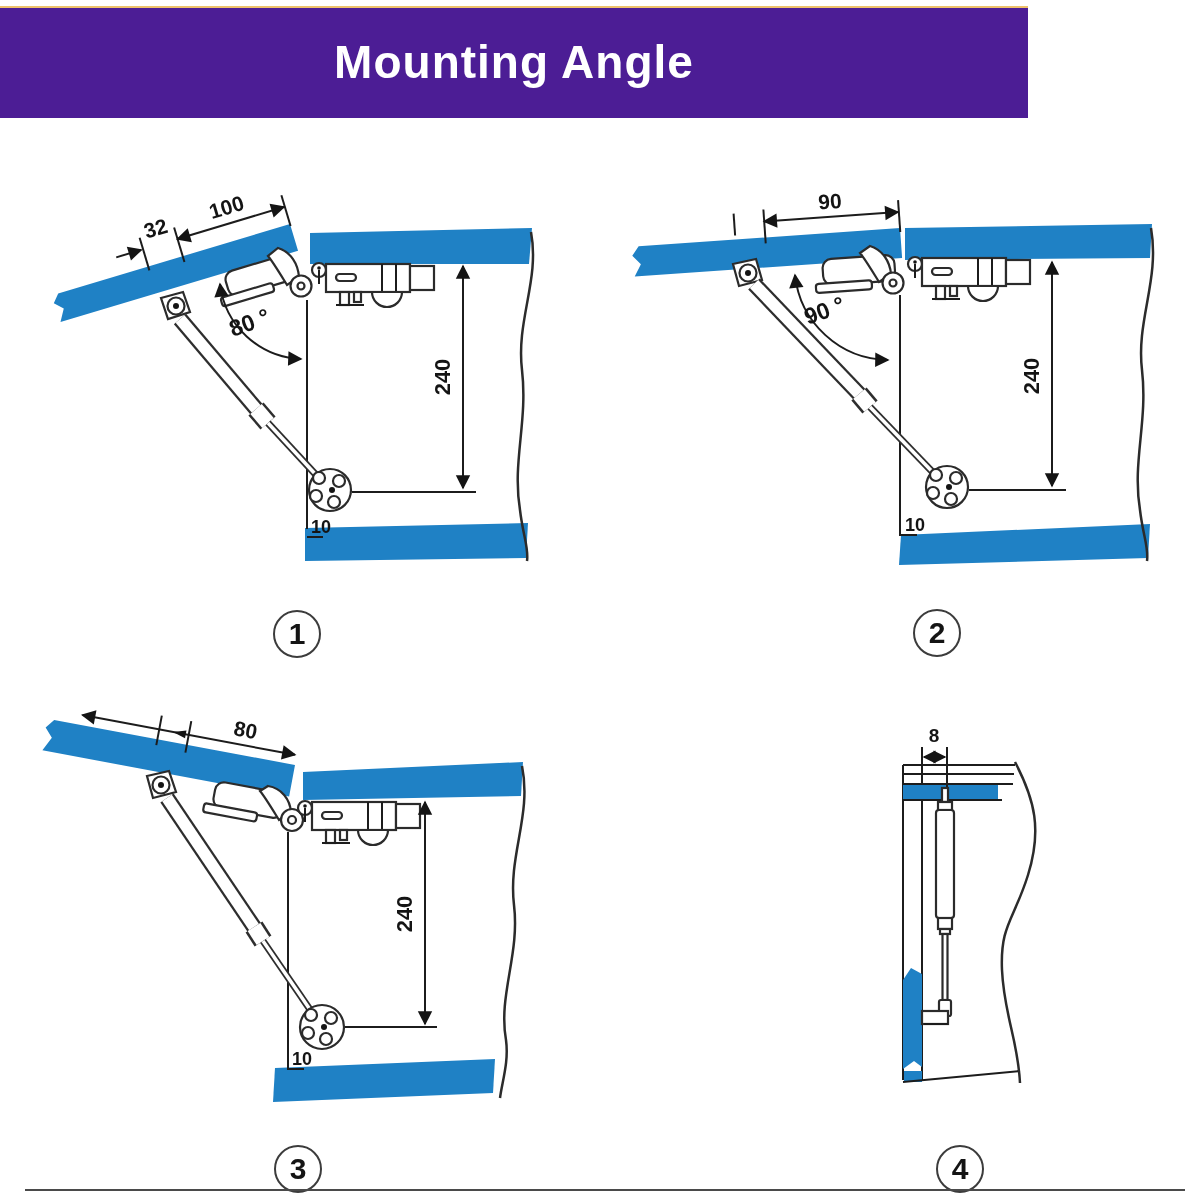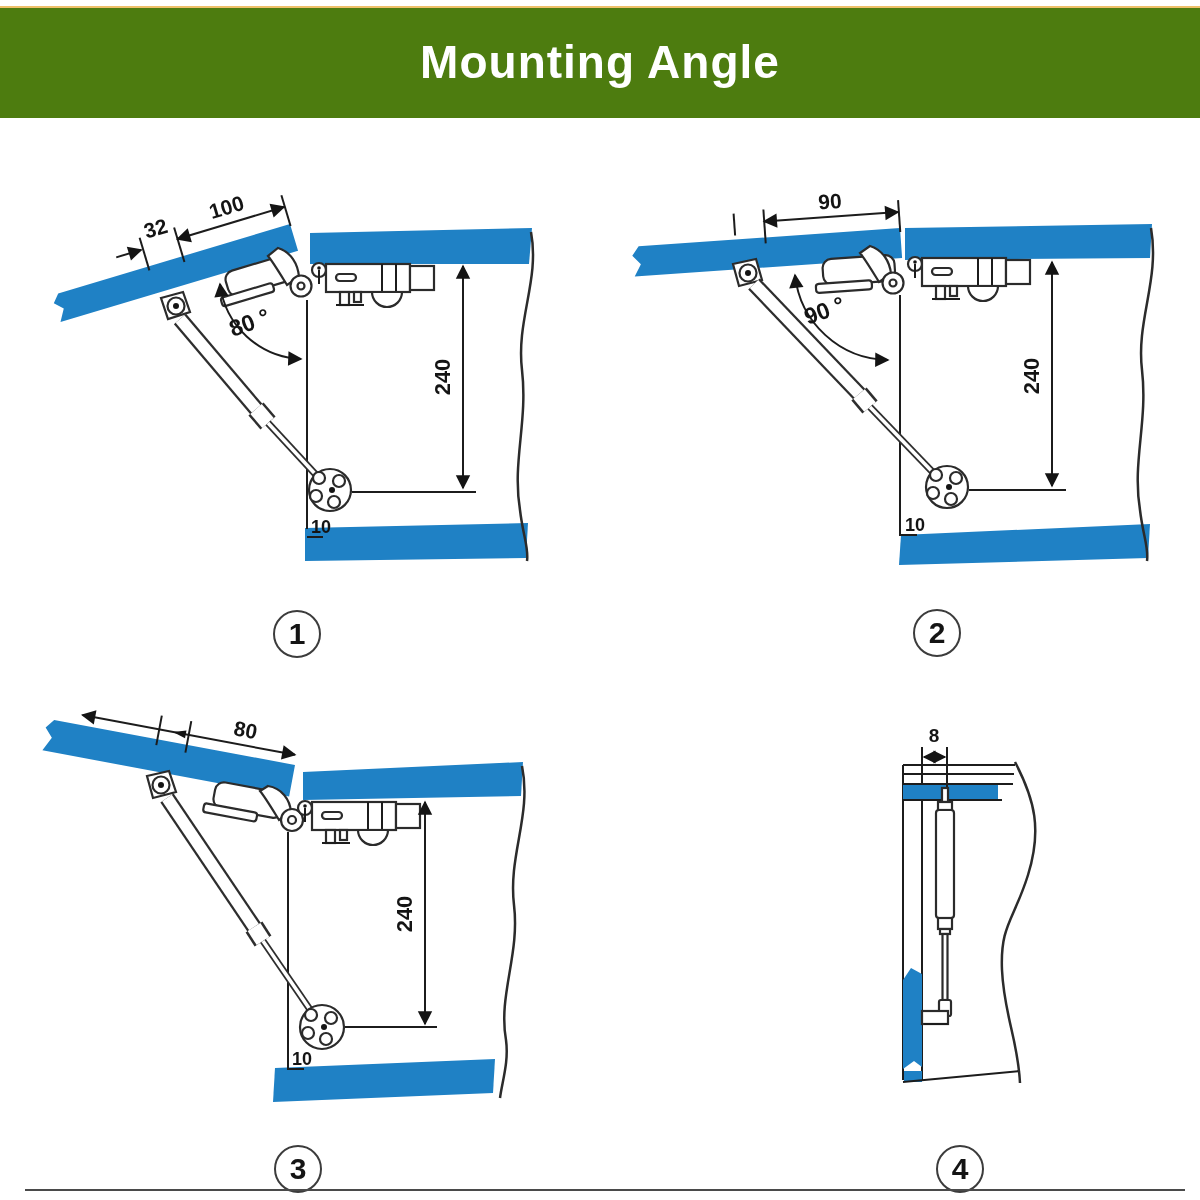--- a/index.html
+++ b/index.html
@@ -1,22 +1,22 @@
 <!DOCTYPE html>
 <html><head>
 <meta charset="utf-8">
 <style>
   html,body{margin:0;padding:0;}
   body{
     width:1200px;height:1200px;position:relative;background:#ffffff;
     font-family:"Liberation Sans",sans-serif;overflow:hidden;
   }
   .banner{
-    position:absolute;left:0;top:6px;width:1200px;height:112px;
-    background:#4d7c0f;display:flex;align-items:center;justify-content:center;
+    position:absolute;left:0;top:6px;width:1028px;height:112px;
+    background:#4c1d95;display:flex;align-items:center;justify-content:center;
     box-shadow:0 2px 0 #eec06a inset;
   }
   .banner h1{
     margin:0;color:#ffffff;font-size:46px;font-weight:bold;letter-spacing:1px;
     font-family:"Liberation Sans",sans-serif;
   }
   .diagram{position:absolute;}
   .d1{left:30px;top:180px;}
   .d2{left:620px;top:180px;}
   .d3{left:30px;top:690px;}

